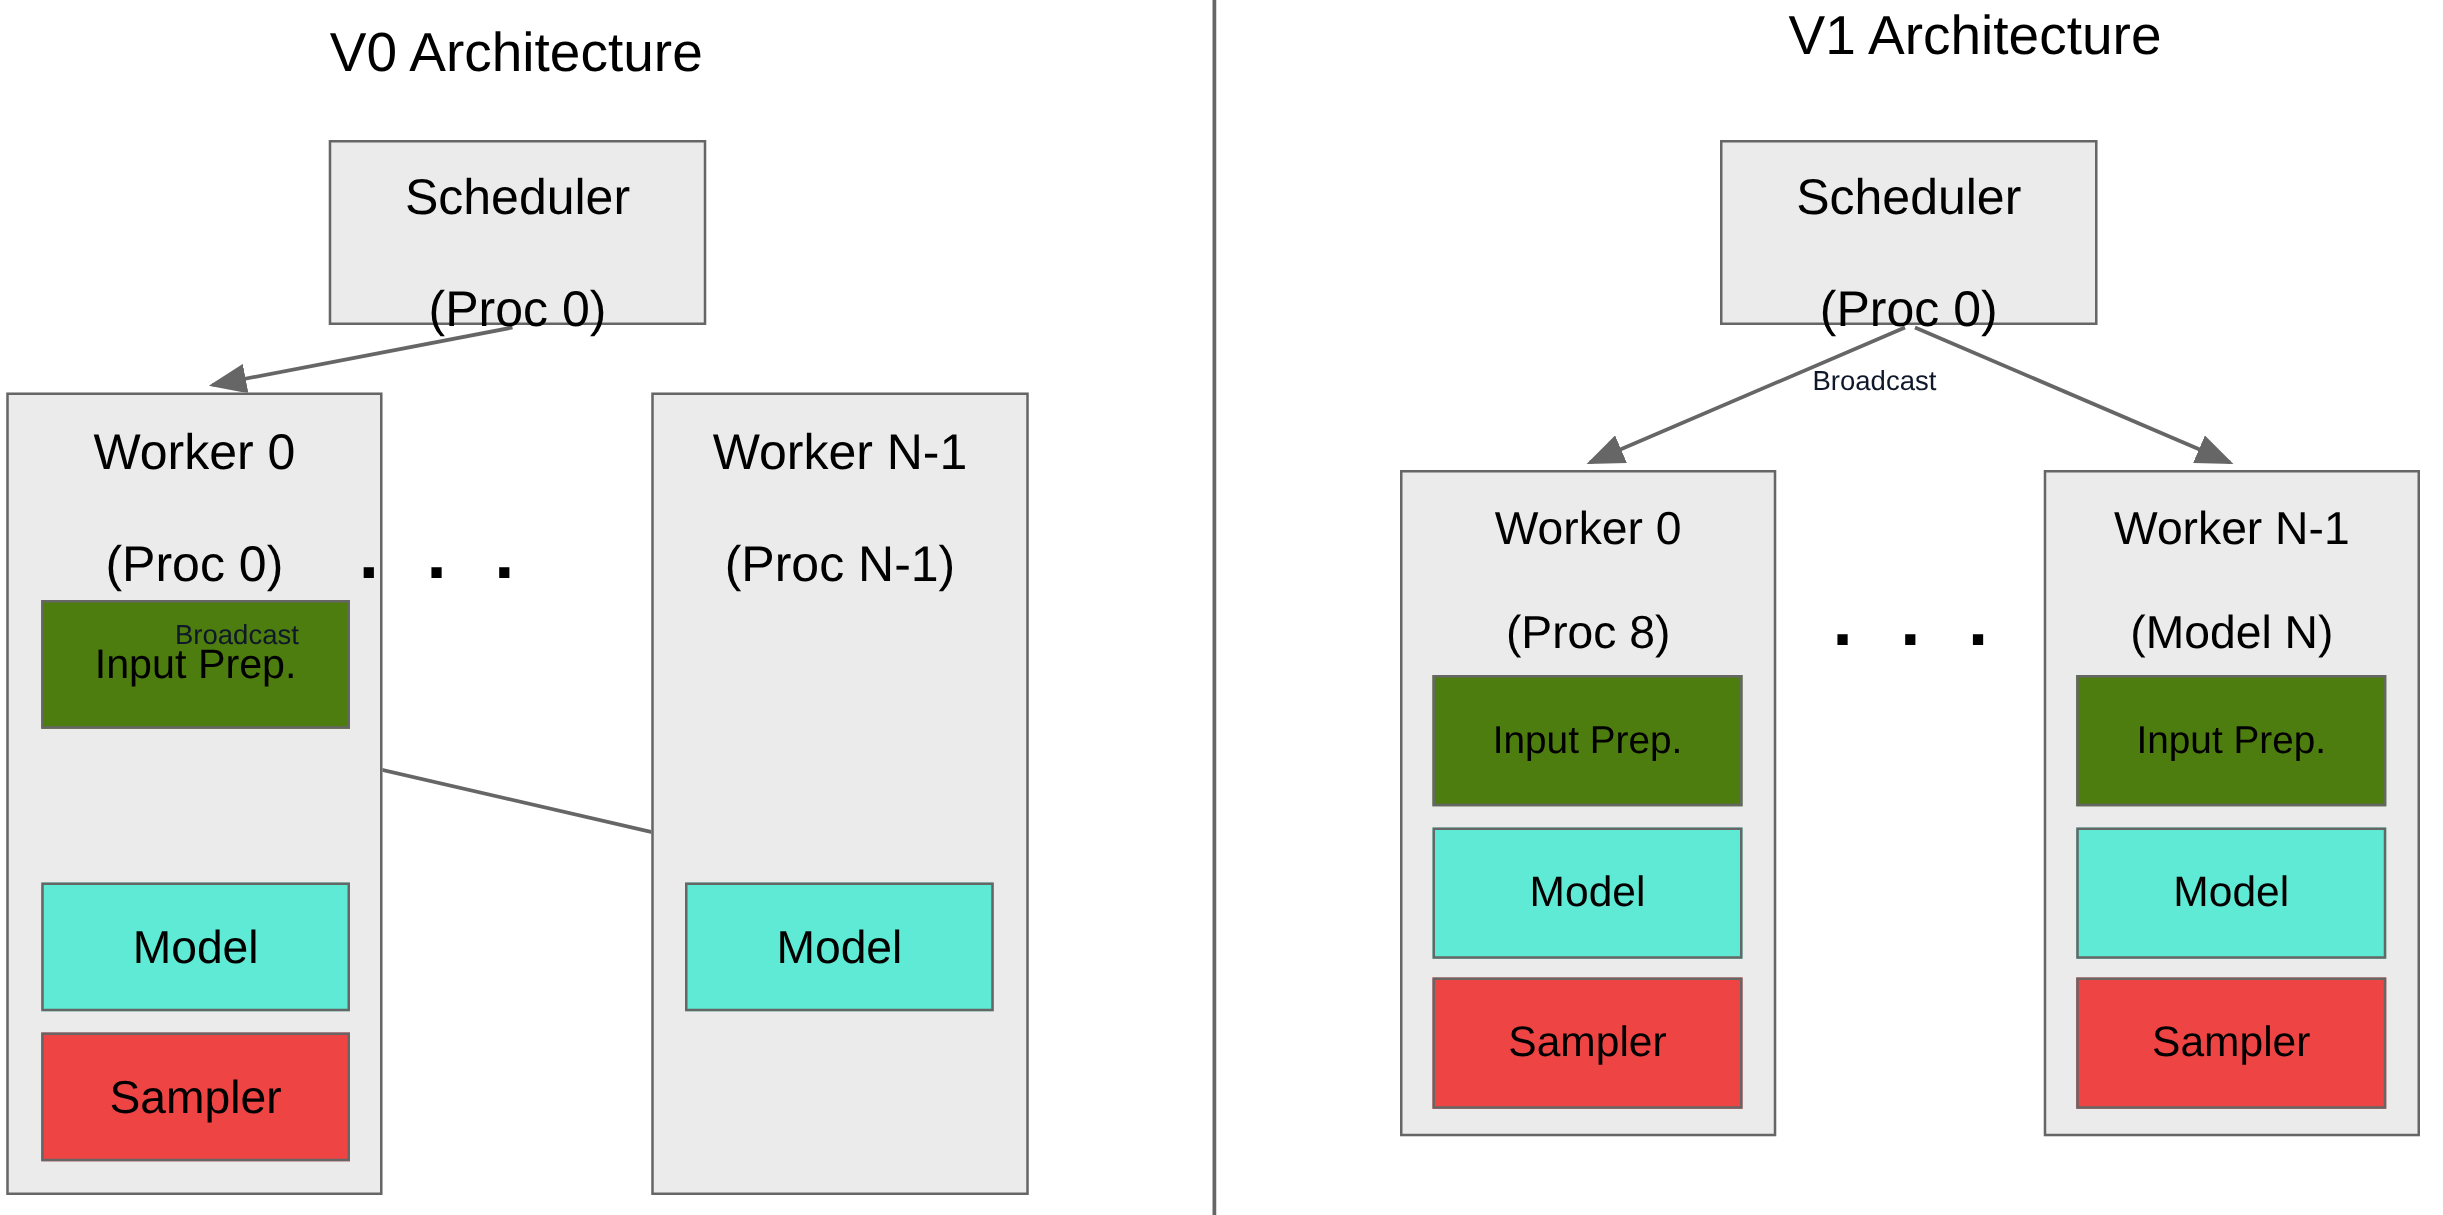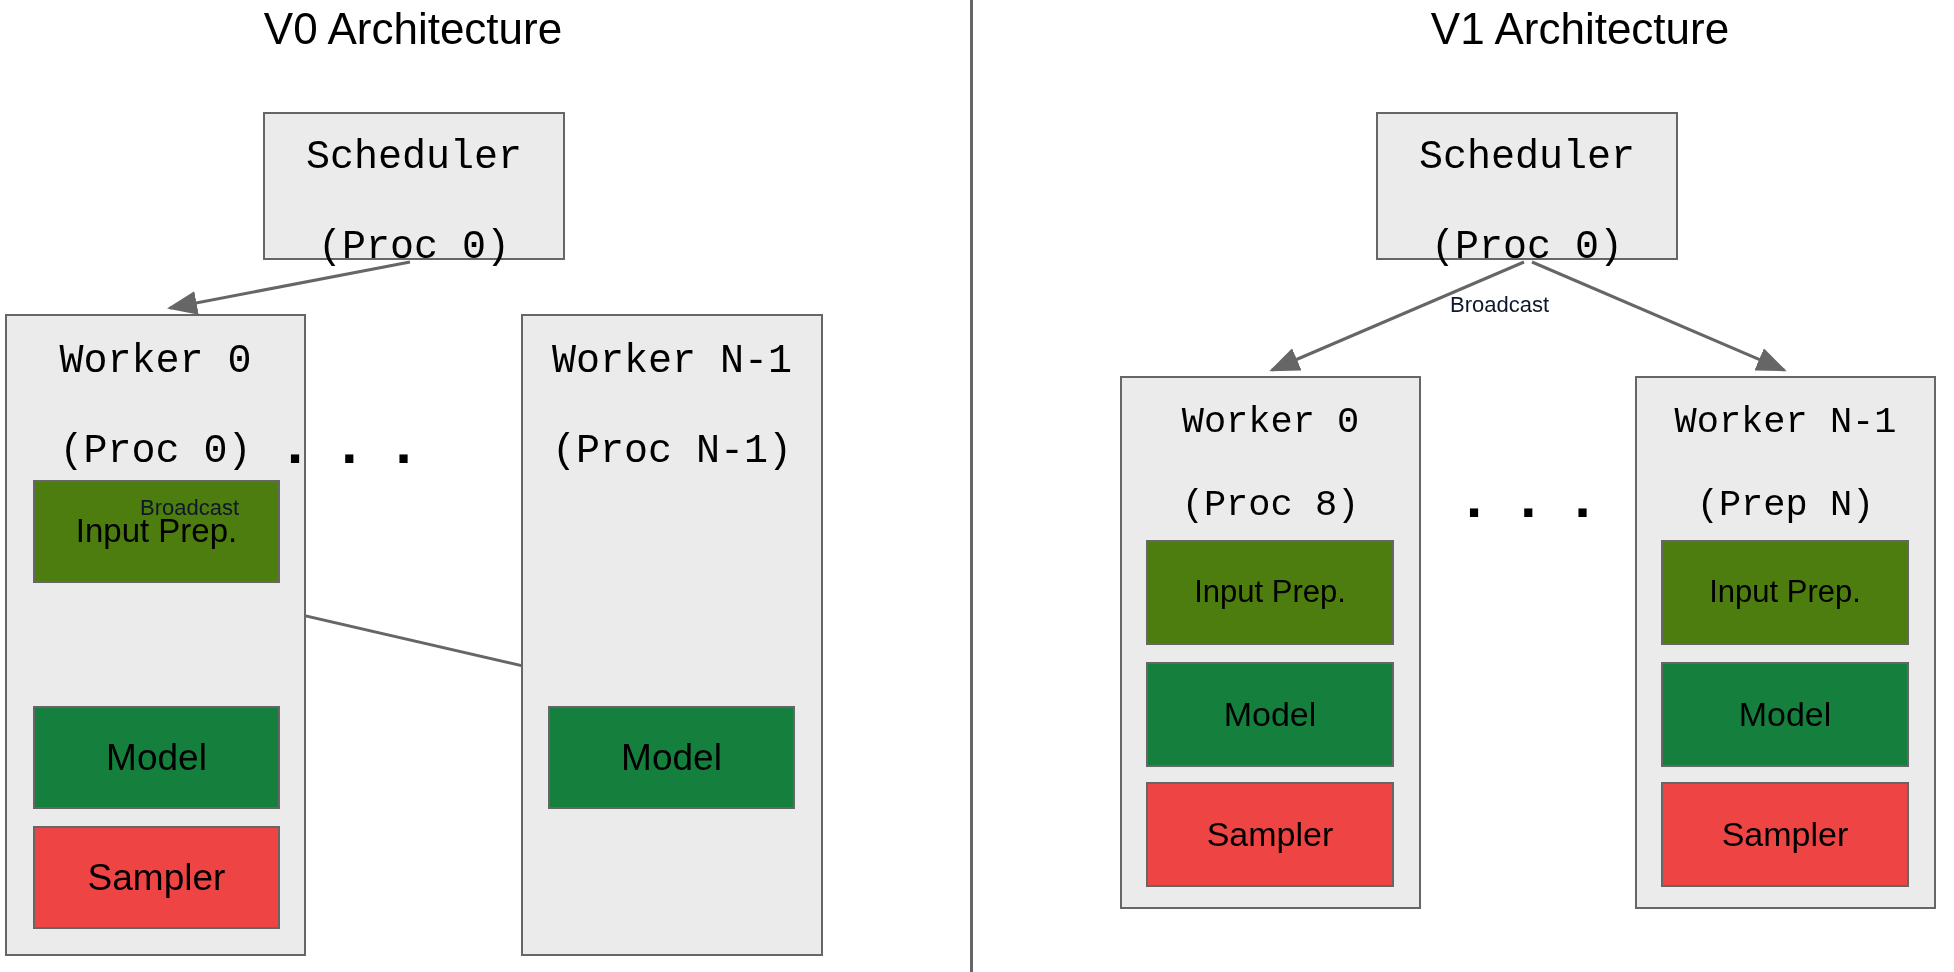--- a/index.html
+++ b/index.html
@@ -48,27 +48,26 @@
   .container-node {
     background: #ebebeb;
     align-items: flex-start;
     justify-content: center;
   }
   .container-label {
     display: block;
     width: 100%;
     text-align: center;
     white-space: pre-line;
-    font-family: Liberation Mono, monospace;
   }
   .leaf-input {
     background: #4d7c0f;
   }
   .leaf-model {
-    background: #15803d;
+    background: #5eead4;
   }
   .leaf-sampler {
     background: #ef4444;
   }
   .edge-label {
     position: absolute;
     font-size: 22px;
     color: #0f172a;
     white-space: nowrap;
   }
@@ -105,21 +104,21 @@
 
     <line x1="163" y1="583" x2="666" y2="699" stroke="#666666" stroke-width="3" marker-end="url(#arrowhead)"></line>
 
     <line x1="1524" y1="262" x2="1272" y2="370" stroke="#666666" stroke-width="3" marker-end="url(#arrowhead)"></line>
 
     <line x1="1532" y1="262" x2="1784" y2="370" stroke="#666666" stroke-width="3" marker-end="url(#arrowhead)"></line>
   </svg>
 
   <div class="divider" style="left:970px; top:0px; height:972px;"></div>
 
-  <div class="panel-title" style="left:163px; top:6px; width:500px;">V0 Architecture</div>
+  <div class="panel-title" style="left:163px; top:20px; width:500px;">V0 Architecture</div>
 
   <div class="node container-node" style="left:263px; top:112px; width:302px; height:148px; font-size:40px; padding-top:22px;">
     <span class="container-label"><span>Scheduler</span><br>
       <span>(Proc 0)</span></span>
   </div>
 
   <div class="node container-node" style="left:5px; top:314px; width:301px; height:642px; font-size:40px; padding-top:24px;">
     <span class="container-label"><span>Worker 0</span><br>
       <span>(Proc 0)</span></span>
   </div>
@@ -158,21 +157,21 @@
   <div class="node leaf-input" style="left:1146px; top:540px; width:248px; height:105px; font-size:31px;">Input Prep.</div>
 
   <div class="node leaf-model" style="left:1146px; top:662px; width:248px; height:105px; font-size:34px;">Model</div>
 
   <div class="node leaf-sampler" style="left:1146px; top:782px; width:248px; height:105px; font-size:34px;">Sampler</div>
 
   <div class="ellipsis-dots" style="left:1466px; top:468px;">. . .</div>
 
   <div class="node container-node" style="left:1635px; top:376px; width:301px; height:533px; font-size:37px; padding-top:24px;">
     <span class="container-label"><span>Worker N-1</span><br>
-      <span>(Prep N)</span></span>
+      <span>(Model N)</span></span>
   </div>
 
   <div class="node leaf-input" style="left:1661px; top:540px; width:248px; height:105px; font-size:31px;">Input Prep.</div>
 
   <div class="node leaf-model" style="left:1661px; top:662px; width:248px; height:105px; font-size:34px;">Model</div>
 
   <div class="node leaf-sampler" style="left:1661px; top:782px; width:248px; height:105px; font-size:34px;">Sampler</div>
 
 </div>
 

